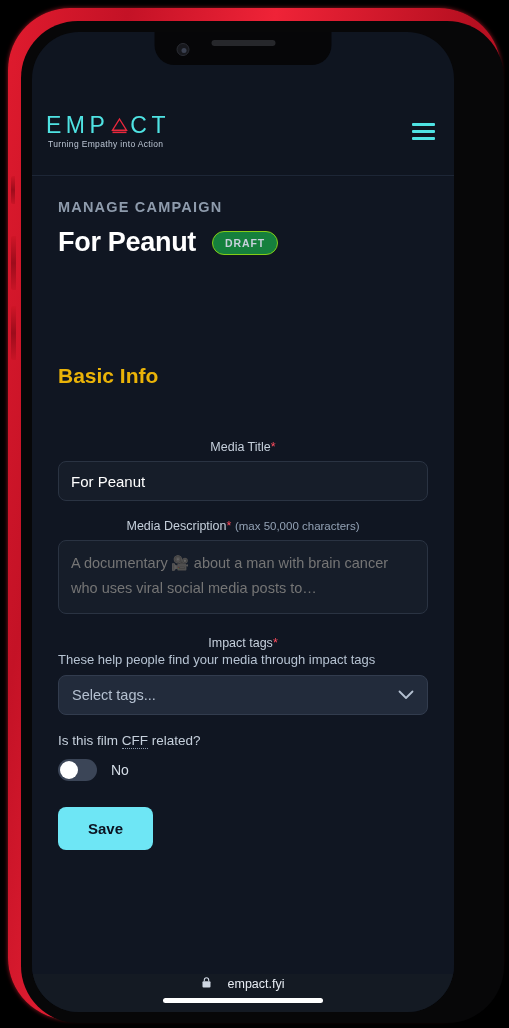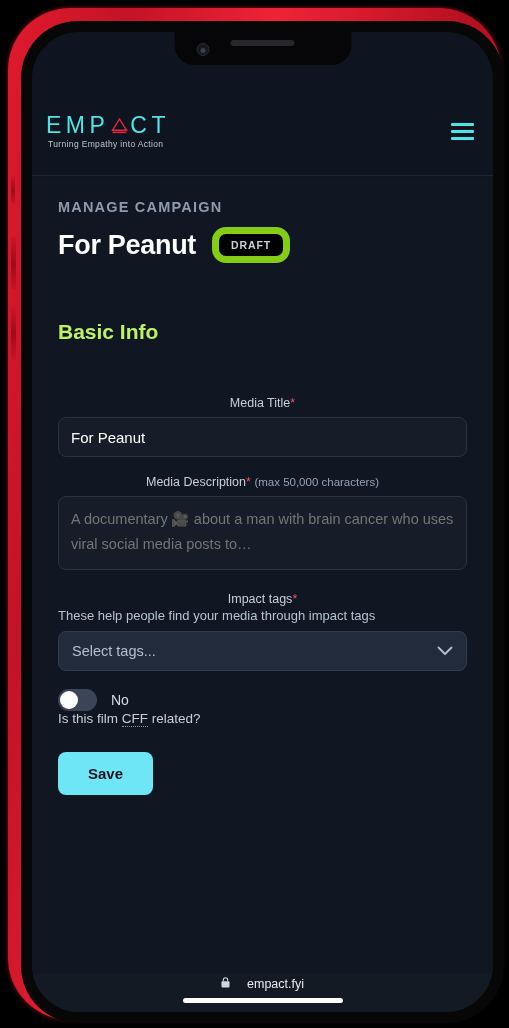--- a/index.html
+++ b/index.html
@@ -30,21 +30,21 @@
     top: 13px;
     width: 483px;
     height: 1002px;
     border-radius: 57px;
     background: #070708;
   }
   #phone-screen {
     position: absolute;
     left: 24px;
     top: 24px;
-    width: 461px;
+    width: 422px;
     height: 980px;
     border-radius: 47px;
     background: #0f1520;
     overflow: hidden;
   }
 
   
   .side-btn {
     position: absolute;
     background: linear-gradient(180deg,#d01527,#9d0c1b 50%,#c91426);
@@ -153,27 +153,27 @@
     text-transform: uppercase;
   }
 
   #title-row { display: flex; align-items: center; gap: 16px; margin-top: 12px; }
   #page-title { font-size: 27px; font-weight: 700; color: #ffffff; letter-spacing: -0.3px; }
   #status-badge {
     font-size: 10.5px;
     font-weight: 700;
     letter-spacing: 0.9px;
     color: #c8d0dc;
-    background: #000000;
-    border: 7px solid #84cc16;
+    background: #15803d;
+    border: 1px solid #84cc16;
     border-radius: 14px;
     padding: 5px 12px;
   }
 
-  #section-title { font-size: 21px; font-weight: 700; color: #bef264; margin-top: 57px; }
+  #section-title { font-size: 21px; font-weight: 700; color: #eab308; margin-top: 106px; }
   #section-sub { font-size: 14.5px; color: #9fb0c4; margin-top: 22px; }
 
   .field { margin-top: 0; }
   .field-label {
     font-size: 12.5px;
     color: #c6d0dc;
     margin-bottom: 7px;
     text-align: center;
   }
   .req { color: #ff4d5e; }
@@ -370,28 +370,28 @@
           <span>
             <svg width="16" height="10" viewBox="0 0 16 10" aria-hidden="true">
               <path d="M1.5 1.5 L8 8 L14.5 1.5" fill="none" stroke="#b4c0d0" stroke-width="1.8" stroke-linecap="round" stroke-linejoin="round"></path>
             </svg>
           </span>
         </div>
       </div>
 
       
       <div class="field" style="margin-top:18px;">
+        <div id="toggle-label">
+          <span>Is this film </span><span class="abbr-dotted">CFF</span><span> related?</span>
+        </div>
         <div id="toggle-row">
           <div id="toggle-track">
             <div id="toggle-knob"></div>
           </div>
           <span id="toggle-state">No</span>
-        </div>
-        <div id="toggle-label">
-          <span>Is this film </span><span class="abbr-dotted">CFF</span><span> related?</span>
         </div>
       </div>
 
       <button id="save-button">Save</button>
 
     </div>
 
     <div id="url-bar">
       <span id="url-text">
         <span>

